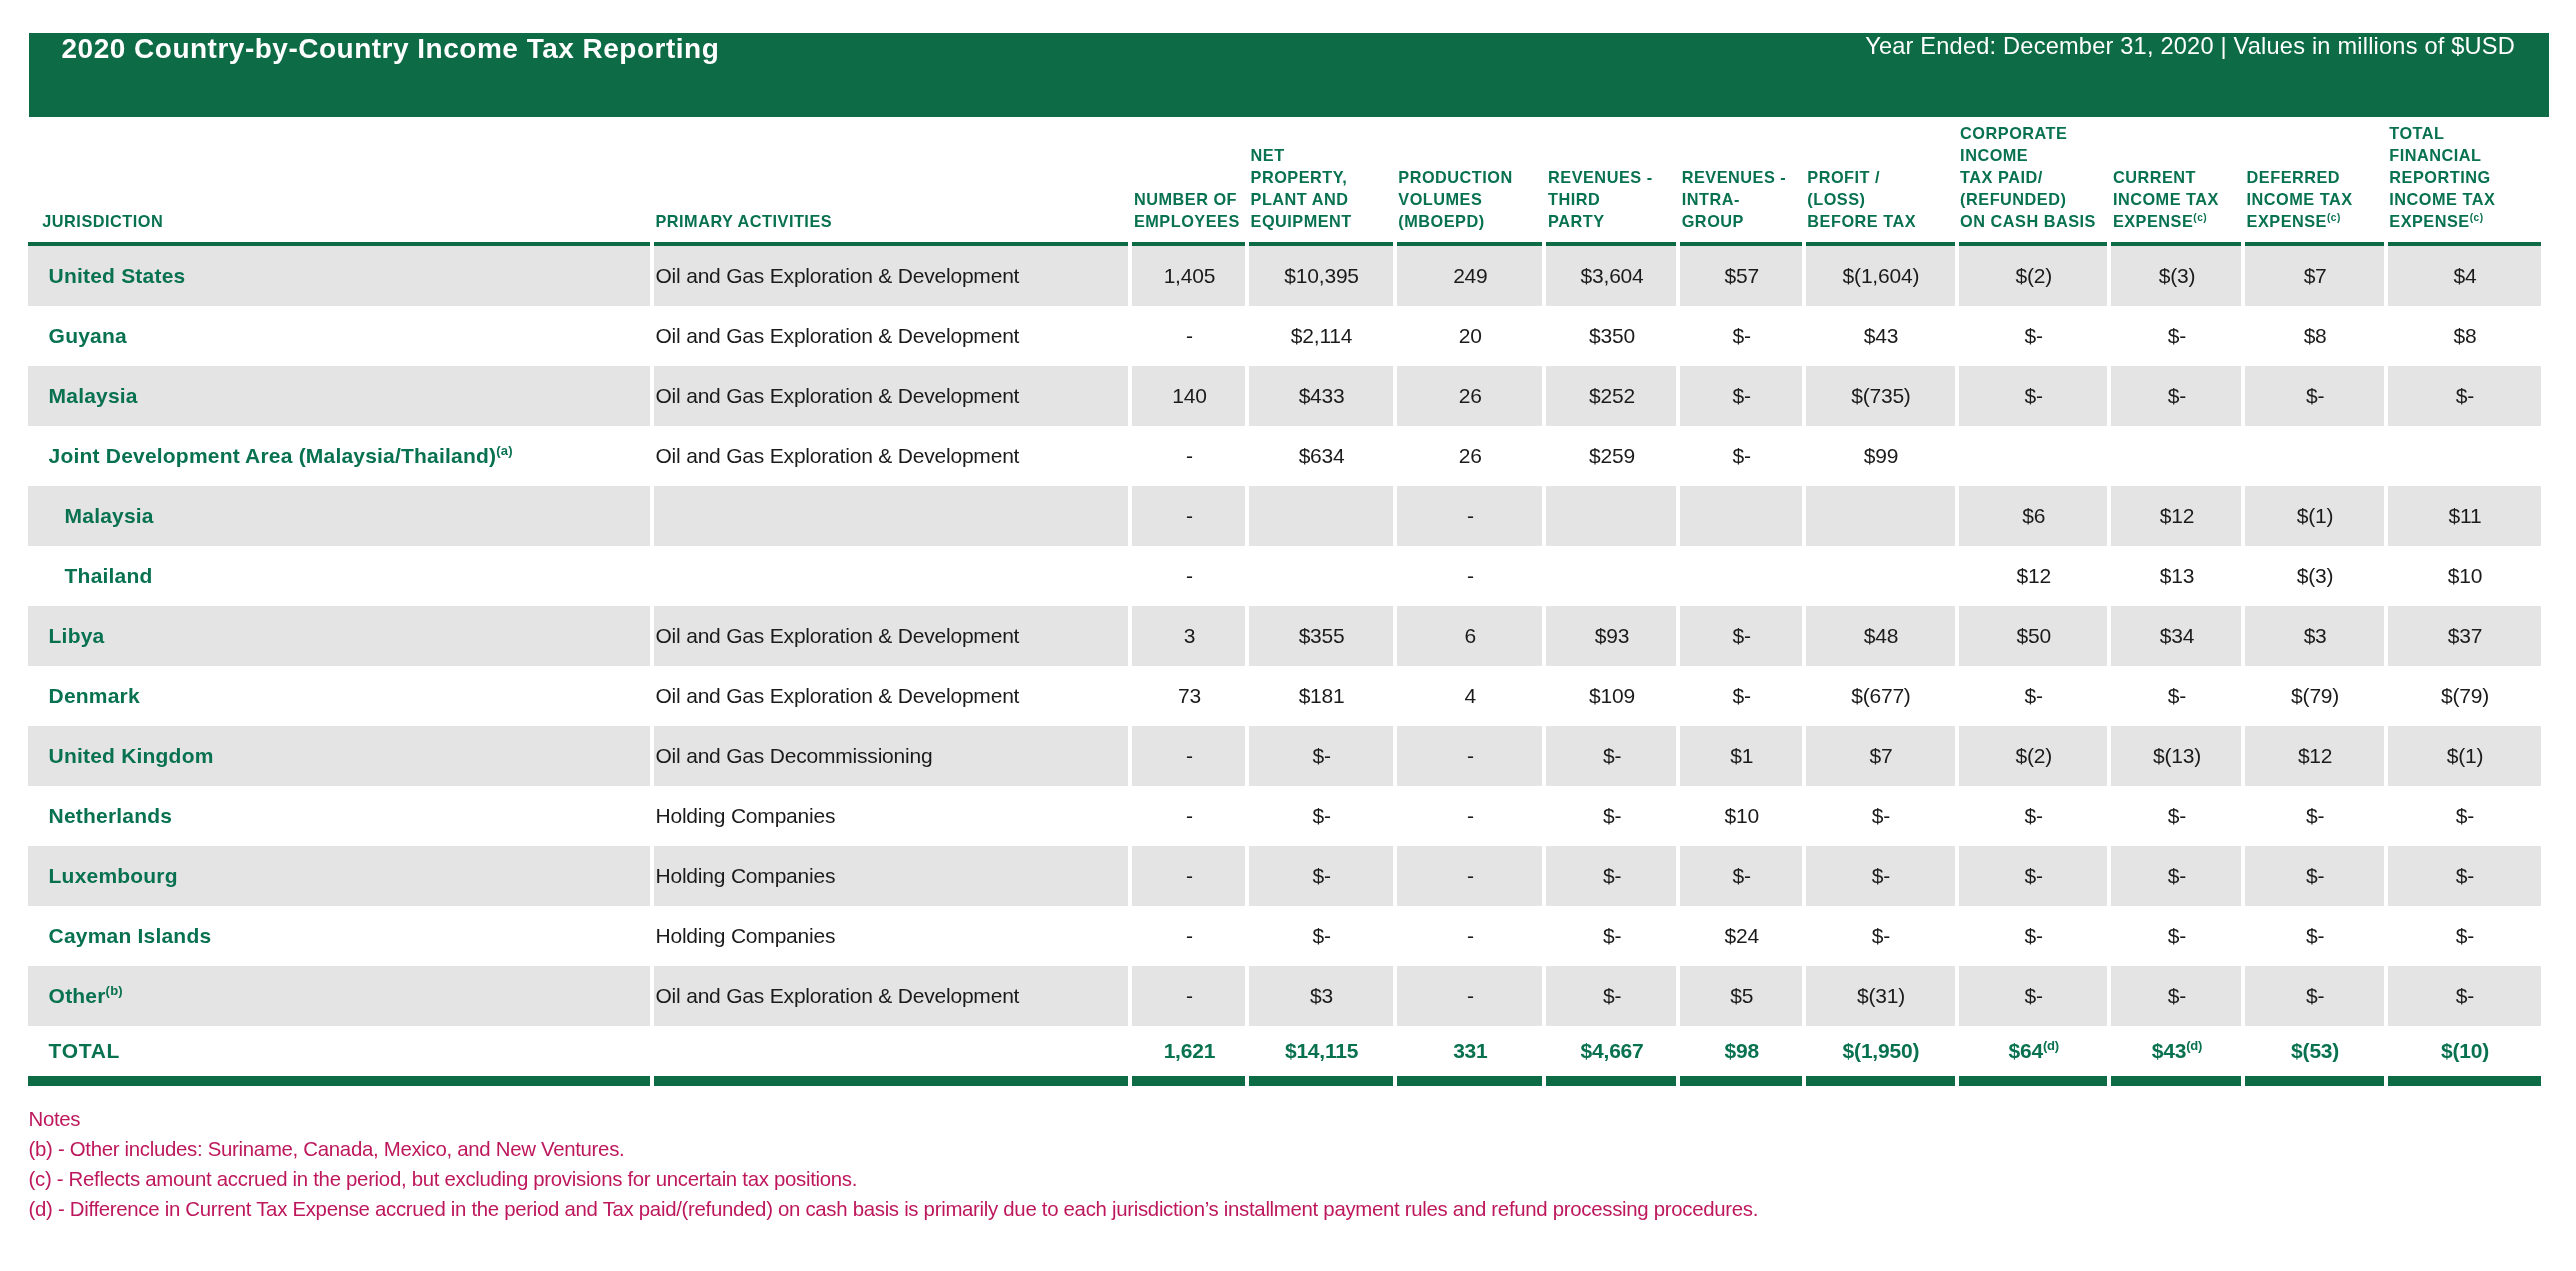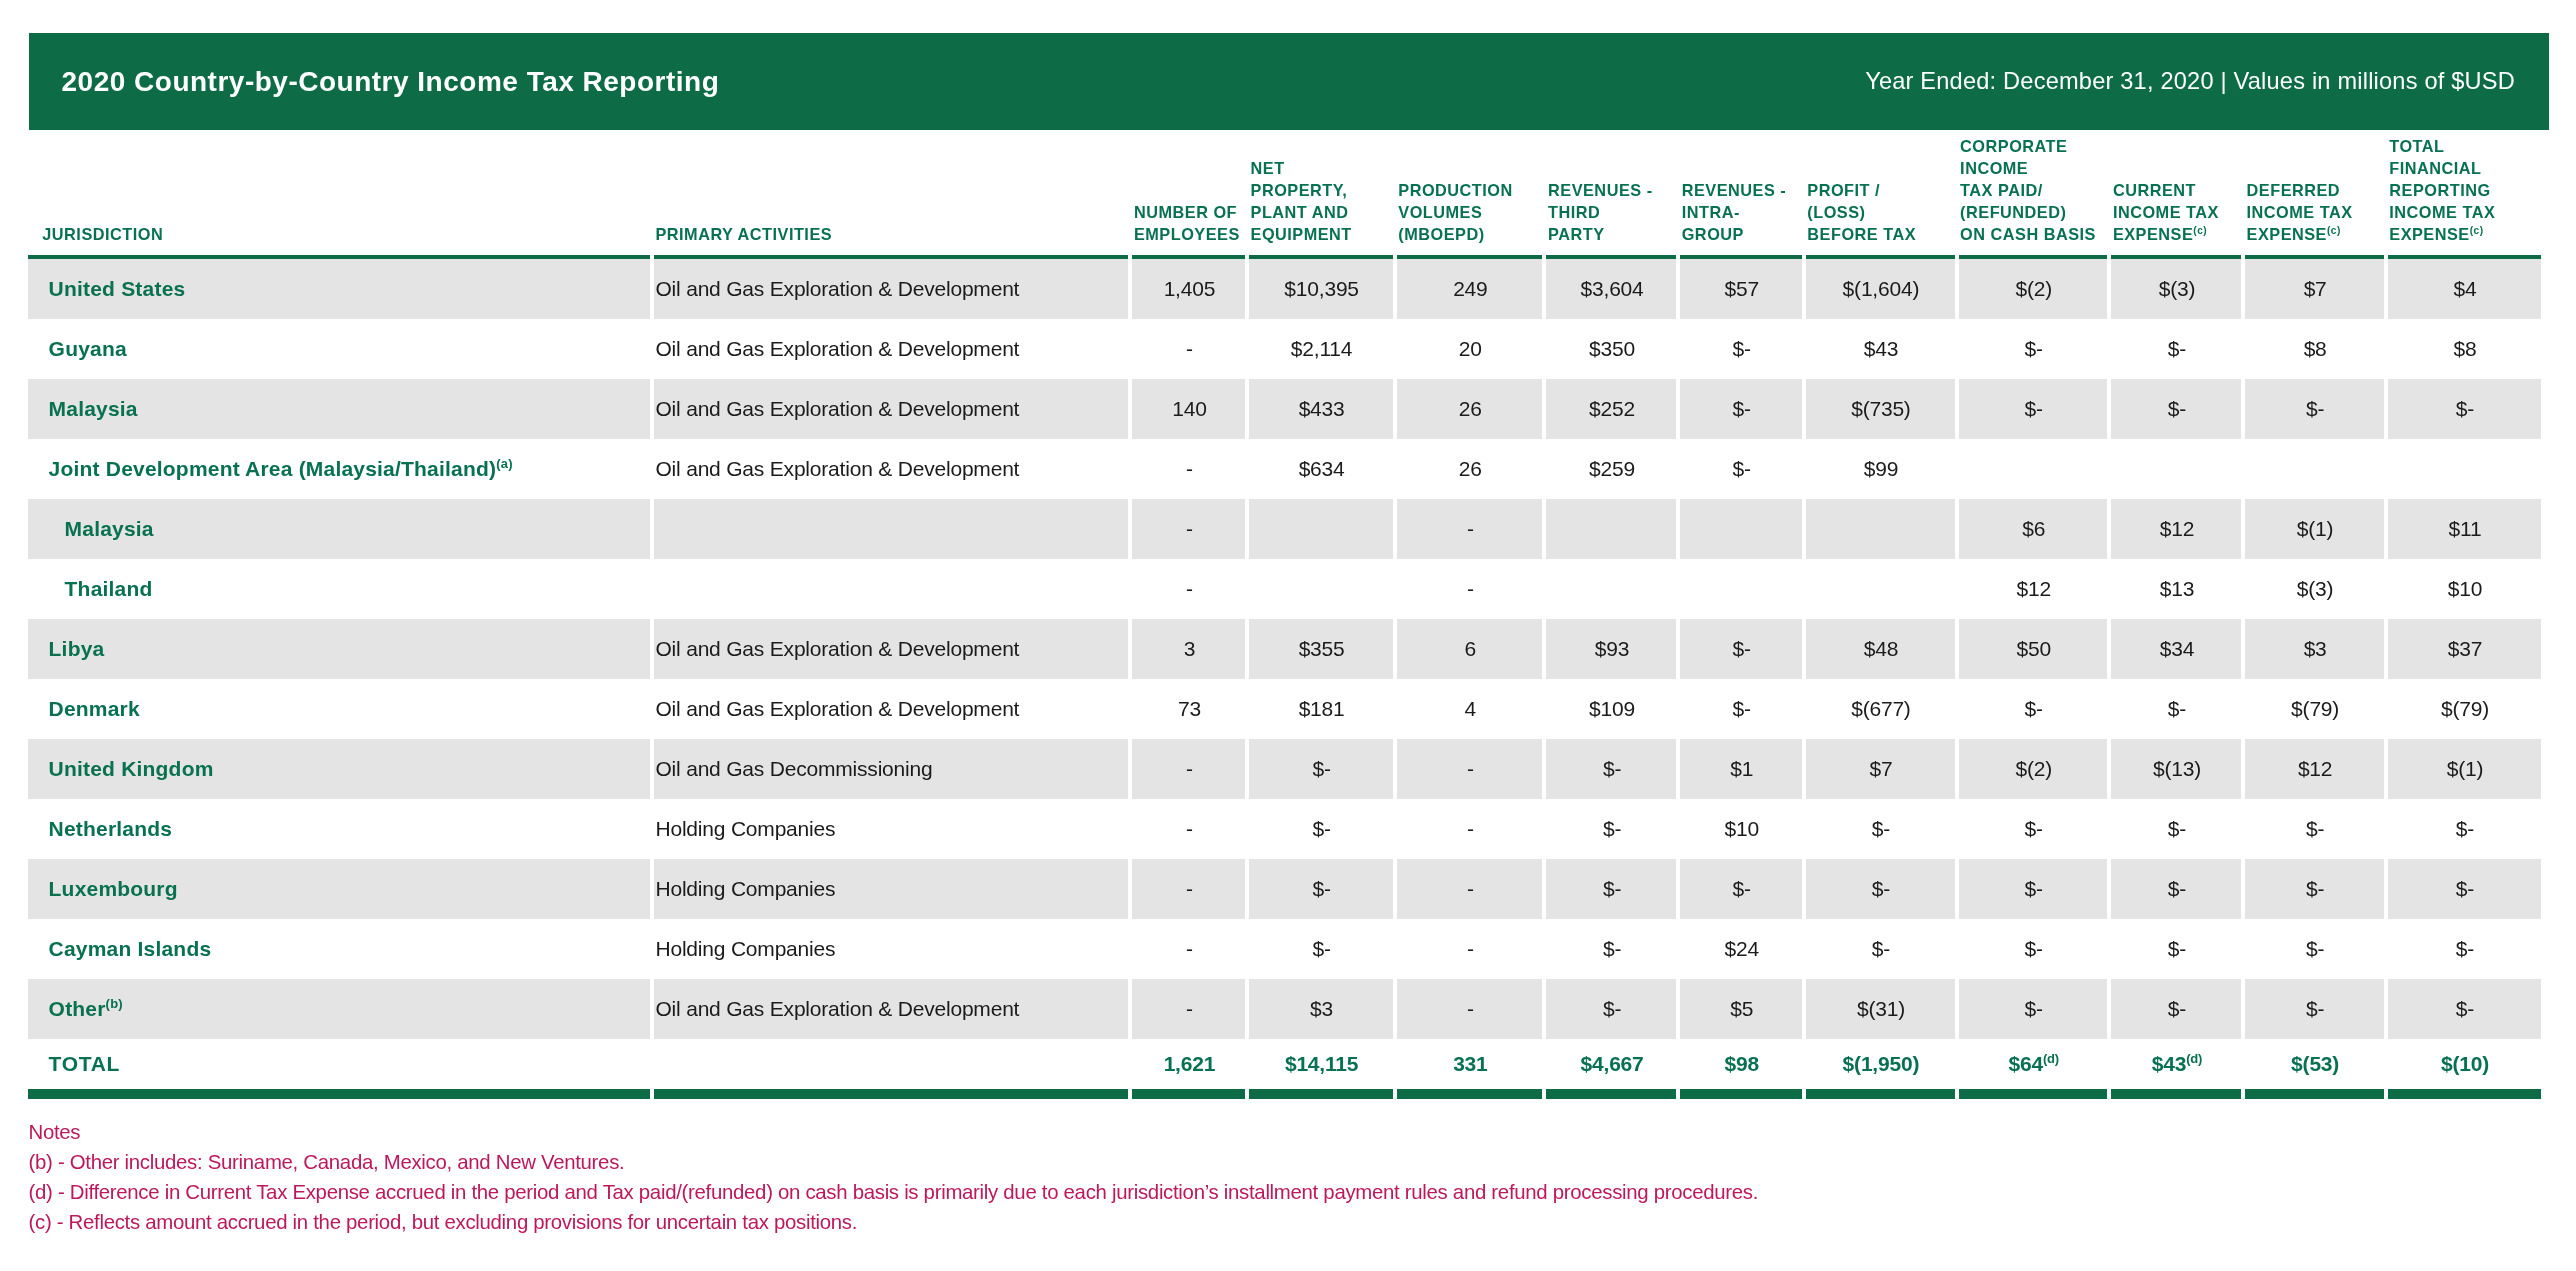--- a/index.html
+++ b/index.html
@@ -6,24 +6,23 @@
   html, body {
     margin: 0; padding: 0;
     width: 2576px; height: 1271px;
     background: #ffffff;
     font-family: "Liberation Sans", "DejaVu Sans", sans-serif;
     overflow: hidden;
   }
   
   .banner {
     margin: 33px 27px 0 28.5px;
-    height: 97px;
+    height: 84px;
     background: #0d6c45;
     display: flex;
-    align-items: center;
     justify-content: space-between;
     padding: 0 34px 0 33px;
   }
   .banner .title {
     color: #ffffff;
     font-size: 28px;
     font-weight: bold;
     letter-spacing: 0.5px;
   }
   .banner .subtitle {
@@ -351,16 +350,16 @@
         <td class="val"><span>$43</span><sup>(d)</sup></td>
         <td class="val">$(53)</td>
         <td class="val">$(10)</td>
       </tr>
     </tbody>
 </table>
 
 <div class="notes">
   <div>Notes</div>
   <div>(b) - Other includes: Suriname, Canada, Mexico, and New Ventures.</div>
+  <div>(c) - Reflects amount accrued in the period, but excluding provisions for uncertain tax positions.</div>
   <div>(d) - Difference in Current Tax Expense accrued in the period and Tax paid/(refunded) on cash basis is primarily due to each jurisdiction’s installment payment rules and refund processing procedures.</div>
-  <div>(c) - Reflects amount accrued in the period, but excluding provisions for uncertain tax positions.</div>
 </div>
 
 
 </body></html>

